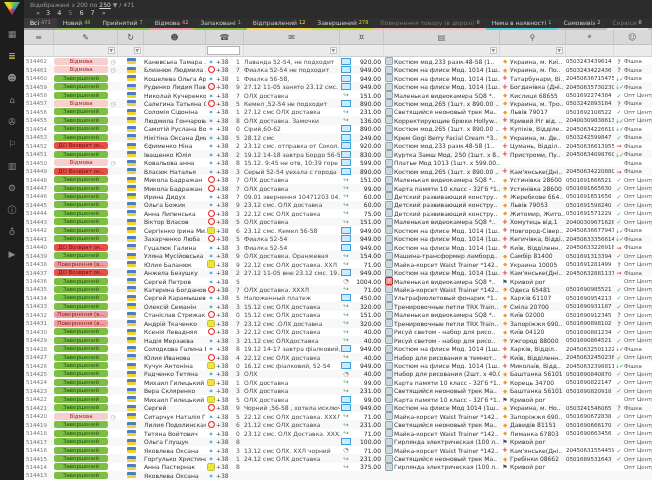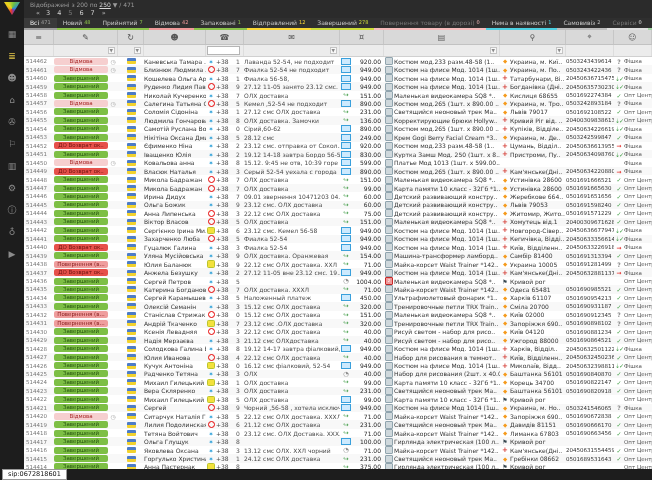--- a/index.html
+++ b/index.html
@@ -1875,16 +1875,13 @@
           <div class="c pi"></div>
           <div class="c pd"></div>
           <div class="c dv"></div>
           <div class="c ad"></div>
           <div class="c tn"></div>
           <div class="c chk"></div>
           <div class="c cl"></div>
         </div>
       </div>
   </div>
-  <div class="bottombar">
-    <span class="sipchip">sip:0672818601</span>
-  </div>
 </div>
 
 </body></html>

